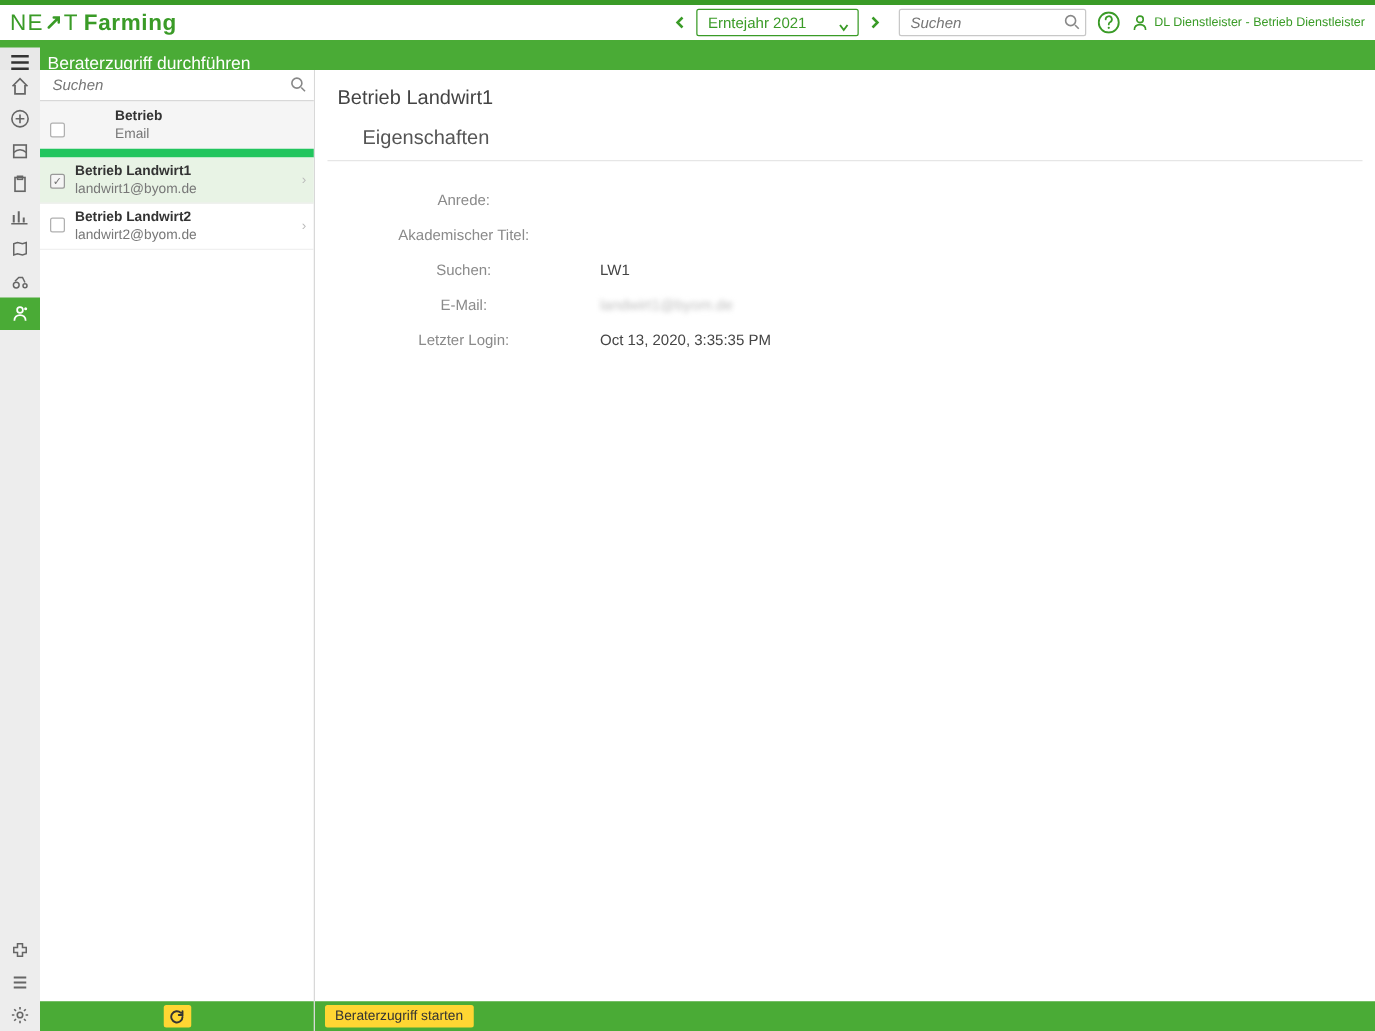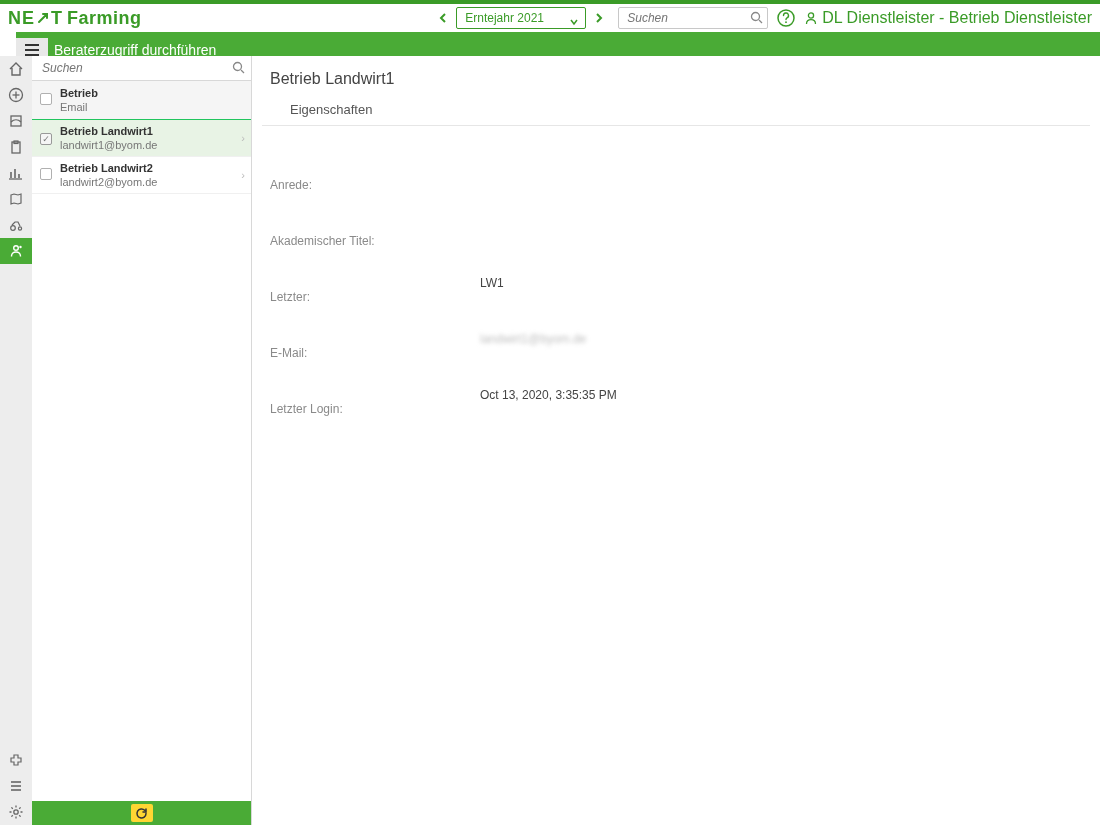--- a/index.html
+++ b/index.html
@@ -13,53 +13,53 @@
     --row-hover:#e8f3e5;
     --yellow:#ffd633;
   }
   *{box-sizing:border-box;}
   html,body{margin:0;padding:0;height:100%;font-family:Arial,Helvetica,sans-serif;font-size:12px;color:#333;background:#fff;}
   body{width:1100px;height:825px;overflow:hidden;position:relative;}
 
   .topstrip{height:4px;background:var(--green);width:100%;}
   .topbar{height:28px;width:100%;background:#fff;display:flex;align-items:center;padding:0 8px;}
   .brand{font-size:18px;font-weight:300;color:var(--green);letter-spacing:.5px;display:flex;align-items:center;}
-  .brand b{font-weight:700;letter-spacing:1px;}
+  .brand b{font-weight:400;letter-spacing:1px;}
   .brand svg{vertical-align:middle;margin:0 1px;}
   .topbar .spacer{flex:1;}
   .year-nav{display:flex;align-items:center;gap:4px;}
   .chev{width:18px;height:18px;display:flex;align-items:center;justify-content:center;color:var(--green);cursor:pointer;}
   .year-select{border:1px solid var(--green);height:22px;line-height:20px;color:var(--green);font-size:12px;padding:0 22px 0 8px;min-width:130px;border-radius:2px;position:relative;display:flex;align-items:flex-end;cursor:pointer;}
   .year-select .caret{position:absolute;right:6px;top:5px;color:var(--green);}
   .global-search{margin-left:10px;position:relative;}
   .global-search input{border:1px solid #c8c8c8;height:22px;border-radius:2px;padding:0 24px 0 8px;width:150px;font-size:12px;font-style:italic;color:#888;outline:none;}
   .global-search .sicon{position:absolute;right:5px;top:4px;color:#888;}
   .help{margin-left:8px;color:var(--green);width:20px;height:20px;display:flex;align-items:center;justify-content:center;cursor:pointer;}
-  .user{margin-left:8px;display:flex;align-items:center;color:var(--green);font-size:16px;white-space:nowrap;cursor:pointer;}
+  .user{margin-left:8px;display:flex;align-items:center;color:var(--green);font-size:10px;white-space:nowrap;cursor:pointer;}
   .user svg{margin-right:4px;}
 
-  .greenbar{height:36px;background:var(--green-bright);display:flex;align-items:center;margin-left:16px;}
+  .greenbar{height:36px;background:var(--green-bright);display:flex;align-items:center;}
   .hamburger{width:32px;height:24px;display:flex;align-items:center;justify-content:center;background:#e8e8e8;cursor:pointer;}
   .hamburger svg{stroke:#666;}
   .page-title{color:#fff;font-size:14px;padding-left:6px;}
 
   .workspace{position:absolute;top:56px;bottom:0;left:0;right:0;display:flex;}
 
   
   .rail{width:32px;background:#ededed;display:flex;flex-direction:column;align-items:center;}
   .rail .ricon{width:32px;height:26px;display:flex;align-items:center;justify-content:center;color:#666;cursor:pointer;}
   .rail .ricon.active{background:var(--green-bright);color:#fff;}
   .rail .railspacer{flex:1;}
 
   
   .listpanel{width:220px;border-right:1px solid var(--gray-border);display:flex;flex-direction:column;background:#fff;position:relative;}
   .list-search{position:relative;border-bottom:1px solid var(--gray-border);}
   .list-search input{border:none;height:24px;width:100%;padding:0 26px 0 10px;font-size:12px;font-style:italic;color:#888;outline:none;background:#fff;}
   .list-search .sicon{position:absolute;right:6px;top:5px;color:#888;}
-  .list-header{display:flex;align-items:center;padding:6px 8px;border-bottom:1px solid #22c55e;background:#f5f5f5;}
+  .list-header{display:flex;align-items:flex-end;padding:6px 8px;border-bottom:7px solid #22c55e;background:#f5f5f5;gap:32px;}
   .list-header .chk{width:20px;}
   .list-header .hdrtxt{font-size:11px;color:#333;}
   .list-header .hdrtxt .h1{font-weight:bold;}
   .list-header .hdrtxt .h2{color:#777;margin-top:2px;}
   .list-row{display:flex;align-items:center;padding:5px 8px;border-bottom:1px solid #f0f0f0;position:relative;cursor:pointer;}
   .list-row.selected{background:var(--row-hover);}
   .list-row .chk{width:20px;flex-shrink:0;}
   .list-row .rowtxt{font-size:11px;}
   .list-row .rowtxt .r1{font-weight:bold;color:#333;}
   .list-row .rowtxt .r2{color:#777;margin-top:2px;}
@@ -68,24 +68,24 @@
   .chkbox.checked{background:#f5f5f5;border-color:#999;}
   .chkbox.checked::after{content:"✓";font-size:9px;color:#777;line-height:1;}
 
   
   .list-footer{position:absolute;bottom:0;left:0;right:0;height:24px;background:var(--green-bright);display:flex;align-items:center;justify-content:center;}
   .refresh-btn{width:22px;height:18px;background:var(--yellow);border-radius:2px;display:flex;align-items:center;justify-content:center;color:#333;cursor:pointer;}
 
   
   .mainpanel{flex:1;display:flex;flex-direction:column;position:relative;background:#fff;}
   .main-title{font-size:16px;color:#444;padding:14px 18px 8px;}
-  .section-title{font-size:13px;color:#555;padding:6px 18px 8px 28px;border-bottom:1px solid #e6e6e6;margin:0 10px;}
+  .section-title{font-size:16px;color:#555;padding:6px 18px 8px 28px;border-bottom:1px solid #e6e6e6;margin:0 10px;}
   .form{padding:24px 18px;}
   .frow{display:flex;align-items:center;margin-bottom:14px;font-size:12px;}
-  .frow .lbl{width:210px;text-align:left;color:var(--gray-label);padding-right:8px;margin-top:28px;}
+  .frow .lbl{width:210px;text-align:center;color:var(--gray-label);padding-right:8px;}
   .frow .val{color:#444;}
   .frow .val.blur{color:#bfbfbf;filter:blur(2px);}
   .frow .ckro{width:13px;height:13px;border:1px solid #b0b0b0;border-radius:2px;display:inline-flex;align-items:center;justify-content:center;background:#fafafa;}
   .frow .ckro::after{content:"✓";font-size:10px;color:#8a8a8a;}
 
   .main-footer{position:absolute;bottom:0;left:0;right:0;height:24px;background:var(--green-bright);display:flex;align-items:center;padding:0 8px;}
   .start-btn{background:var(--yellow);color:#333;font-size:11px;padding:3px 8px;border-radius:2px;cursor:pointer;border:none;}
 </style>
 </head>
 <body>
@@ -285,28 +285,31 @@
     <div class="form">
       <div class="frow">
         <div class="lbl">Anrede:</div>
         <div class="val"></div>
       </div>
       <div class="frow">
         <div class="lbl">Akademischer Titel:</div>
         <div class="val"></div>
       </div>
       <div class="frow">
-        <div class="lbl">Letzter:</div>
+        <div class="lbl">Suchen:</div>
         <div class="val">LW1</div>
       </div>
       <div class="frow">
         <div class="lbl">E-Mail:</div>
         <div class="val blur">landwirt1@byom.de</div>
       </div>
       <div class="frow">
         <div class="lbl">Letzter Login:</div>
         <div class="val">Oct 13, 2020, 3:35:35 PM</div>
       </div>
     </div>
 
+    <div class="main-footer">
+      <button class="start-btn">Beraterzugriff starten</button>
+    </div>
   </div>
 
 </div>
 
 </body></html>

